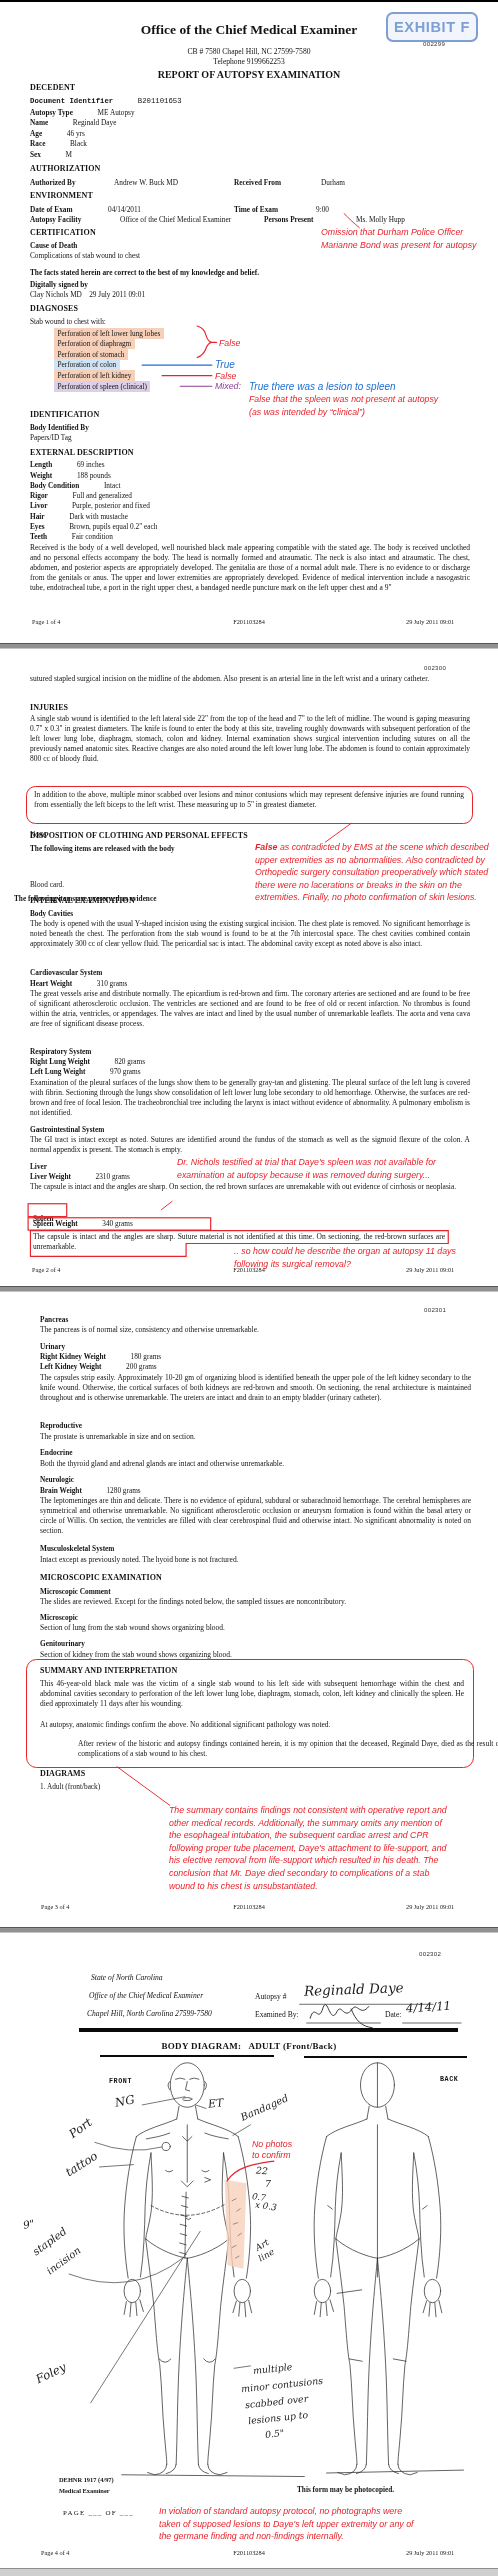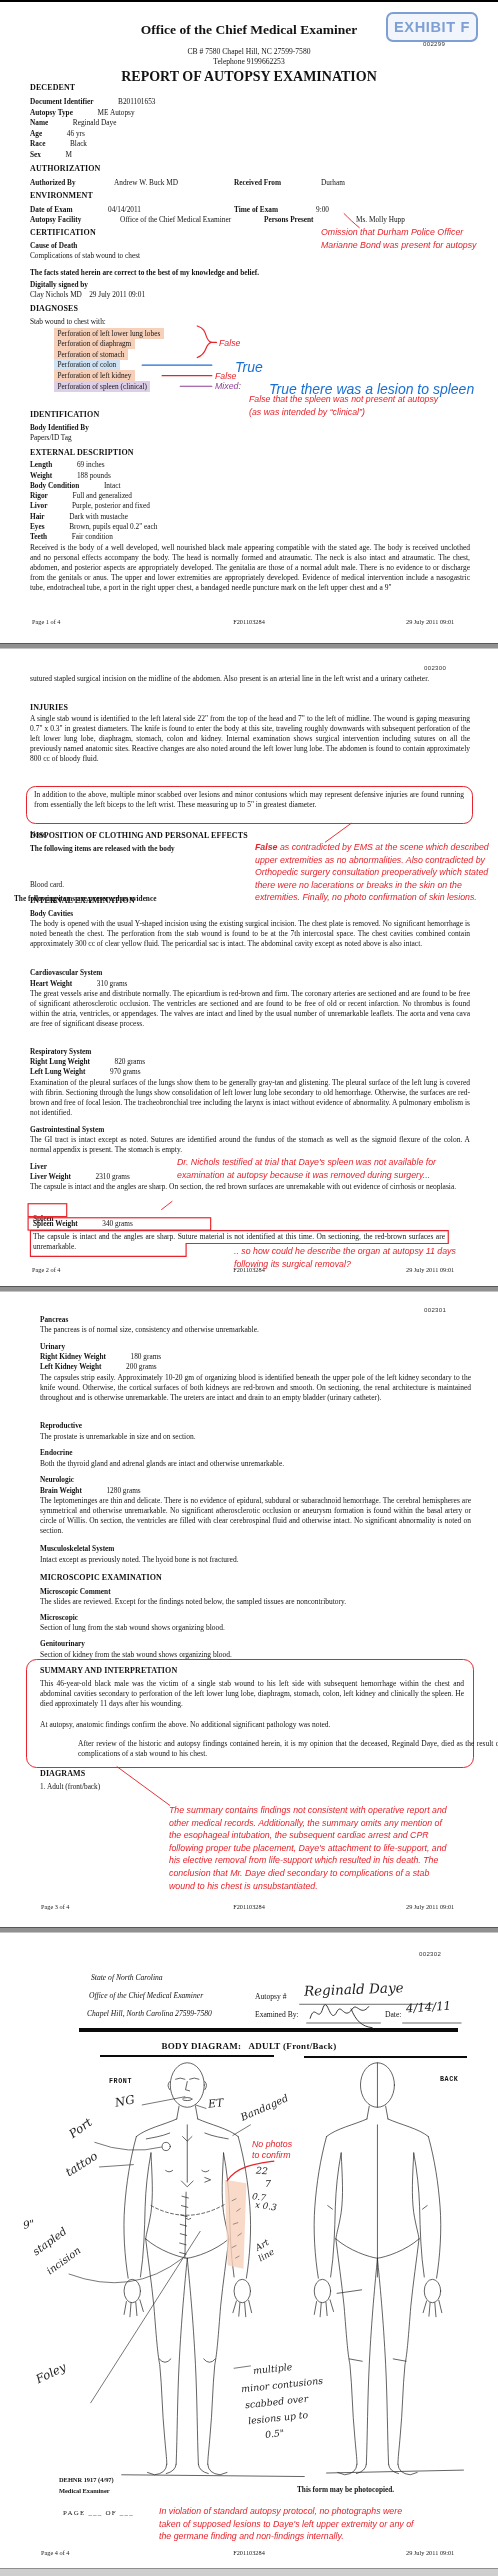--- a/index.html
+++ b/index.html
@@ -12,21 +12,21 @@
           font-family:"Liberation Serif",serif;color:#131313;}
   .abs{position:absolute;}
   .h{font-weight:bold;font-size:8px;letter-spacing:0.1px;}
   .t{font-size:7.3px;}
   .b{font-weight:bold;}
   .para{font-size:7.5px;line-height:10px;text-align:justify;}
   .kv .v{margin-left:24.6px;}
   .footer{font-size:6.3px;color:#1a1a1a;}
   .bates{font-size:6.1px;font-family:"Liberation Sans",sans-serif;color:#333;letter-spacing:0.3px;}
   .red-i{color:var(--red);font-style:italic;font-family:"Liberation Sans",sans-serif;font-size:8.8px;line-height:12.6px;}
-  .blue-i{color:var(--blue);font-style:italic;font-family:"Liberation Sans",sans-serif;font-size:14px;margin-left:20px;}
+  .blue-i{color:var(--blue);font-style:italic;font-family:"Liberation Sans",sans-serif;font-size:10px;}
   .purple-i{color:var(--purple);font-style:italic;font-family:"Liberation Sans",sans-serif;font-size:8.8px;}
   .hl{display:inline-block;padding:0.6px 3.5px;font-size:7.3px;}
   .hl-salmon{background:var(--hl_salmon);}
   .hl-blue{background:var(--hl_blue);}
   .hl-purple{background:var(--hl_purple);}
   .sepbar{position:absolute;left:0;width:498px;height:4.1px;background:#919191;border-top:1.2px solid #565656;border-bottom:0.6px solid #c4c4c4;}
   .stamp{position:absolute;left:386px;top:11.7px;width:88px;height:26px;border:2.3px solid var(--stamp);
          border-radius:7px;background:rgba(219,230,245,.35);display:flex;align-items:center;justify-content:center;
          font-family:"Liberation Sans",sans-serif;font-weight:bold;font-size:14.6px;color:var(--stamp);letter-spacing:0.6px;}
   .hw{position:absolute;font-family:"DejaVu Serif",serif;font-style:italic;color:#1c1c1c;white-space:nowrap;}
@@ -48,24 +48,24 @@
   <div class="sepbar" style="top:643px;"></div>
   <div class="sepbar" style="top:1286px;"></div>
   <div class="sepbar" style="top:1927px;"></div>
 
   <div class="stamp">EXHIBIT F</div>
   <div class="abs bates" style="left:423px;top:40px;">002299</div>
 
   <div class="abs" style="left:0;top:22px;width:498px;text-align:center;font-weight:bold;font-size:13.5px;">Office of the Chief Medical Examiner</div>
   <div class="abs t" style="left:0;top:47px;width:498px;text-align:center;font-size:7.6px;">CB # 7580 Chapel Hill, NC 27599-7580</div>
   <div class="abs t" style="left:0;top:57px;width:498px;text-align:center;font-size:7.6px;">Telephone 9199662253</div>
-  <div class="abs" style="left:0;top:69px;width:498px;text-align:center;font-weight:bold;font-size:14px;">REPORT OF AUTOPSY EXAMINATION</div>
+  <div class="abs" style="left:0;top:69px;width:498px;text-align:center;font-weight:bold;font-size:10px;">REPORT OF AUTOPSY EXAMINATION</div>
 
   <div class="abs h" style="left:30px;top:83px;">DECEDENT</div>
-  <div class="abs t kv" style="left:30px;top:97px;"><span class="b">Document Identifier</span><span class="v">B201101653</span></div>
+  <div class="abs t kv" style="left:30px;top:97px;font-family:Liberation Mono, monospace;"><span class="b">Document Identifier</span><span class="v">B201101653</span></div>
   <div class="abs t kv" style="left:30px;top:108px;"><span class="b">Autopsy Type</span><span class="v">ME Autopsy</span></div>
   <div class="abs t kv" style="left:30px;top:118px;"><span class="b">Name</span><span class="v">Reginald Daye</span></div>
   <div class="abs t kv" style="left:30px;top:129px;"><span class="b">Age</span><span class="v">46 yrs</span></div>
   <div class="abs t kv" style="left:30px;top:139px;"><span class="b">Race</span><span class="v">Black</span></div>
   <div class="abs t kv" style="left:30px;top:150px;"><span class="b">Sex</span><span class="v">M</span></div>
 
   <div class="abs h" style="left:30px;top:164px;">AUTHORIZATION</div>
   <div class="abs t" style="left:0;top:178px;width:498px;">
     <span class="abs b" style="left:30px;">Authorized By</span>
     <span class="abs" style="left:114px;">Andrew W. Buck MD</span>

